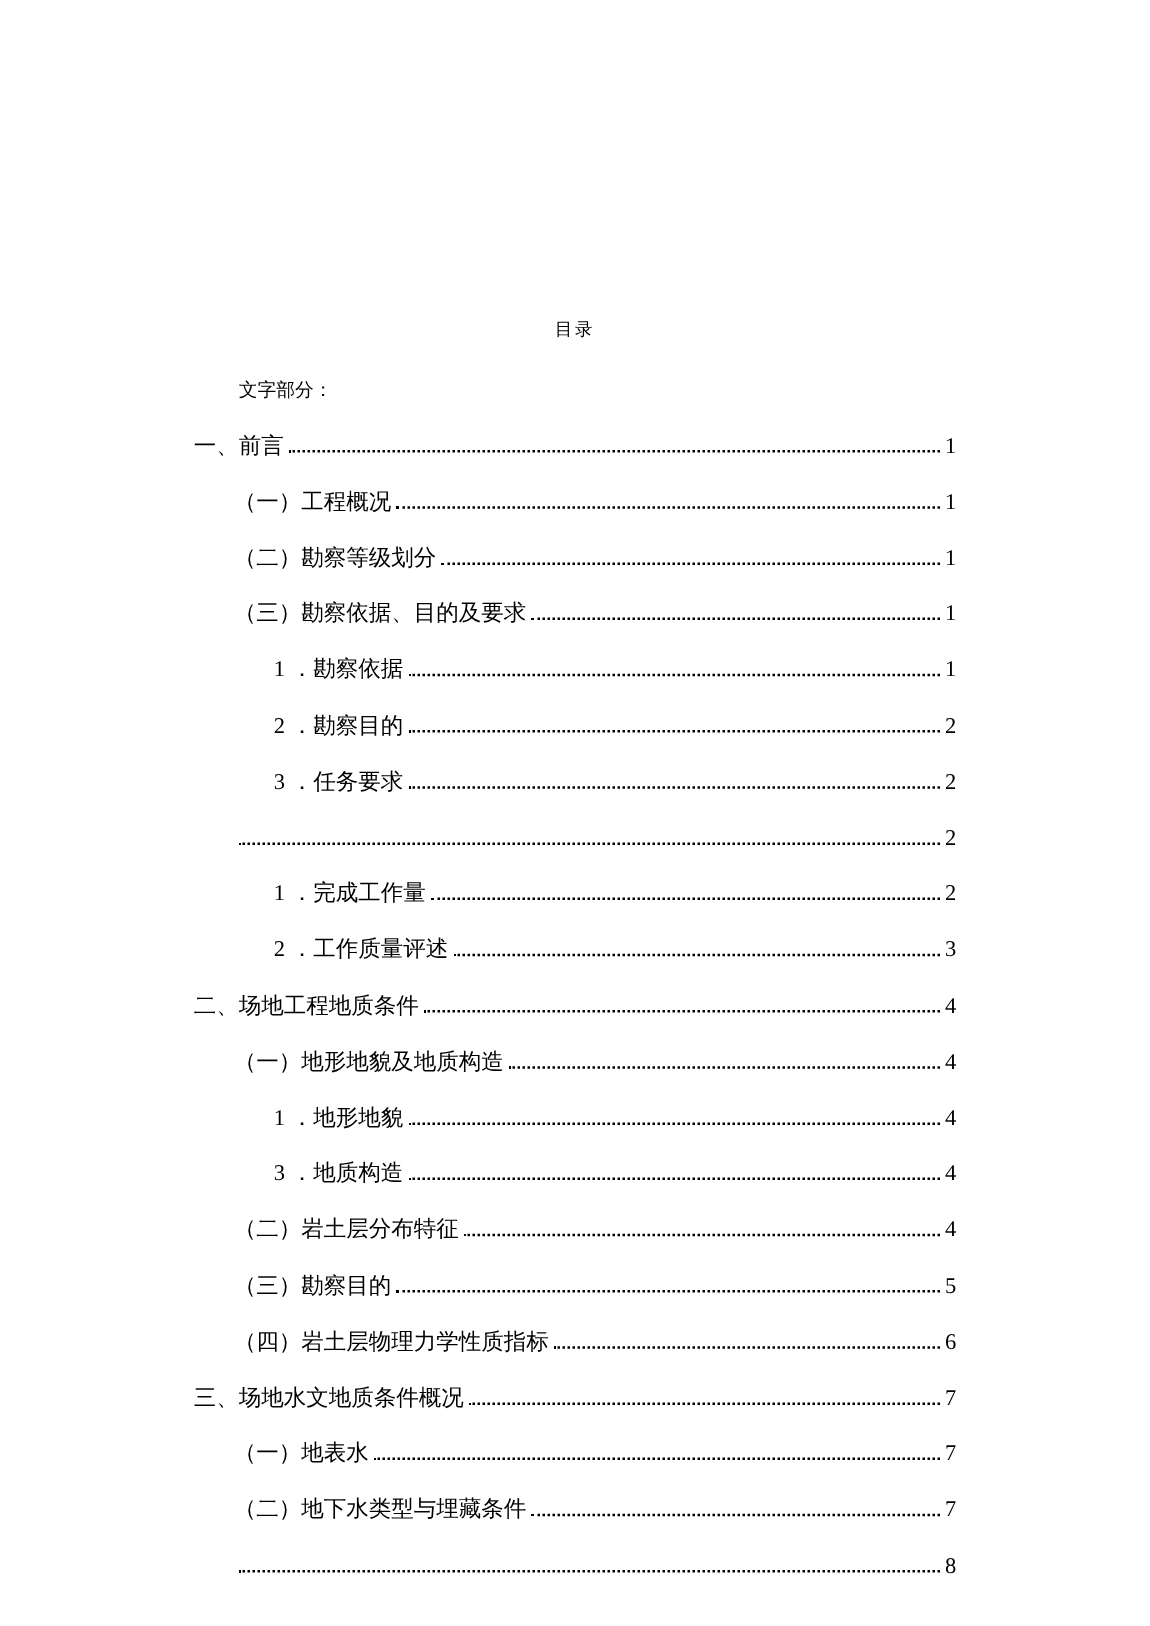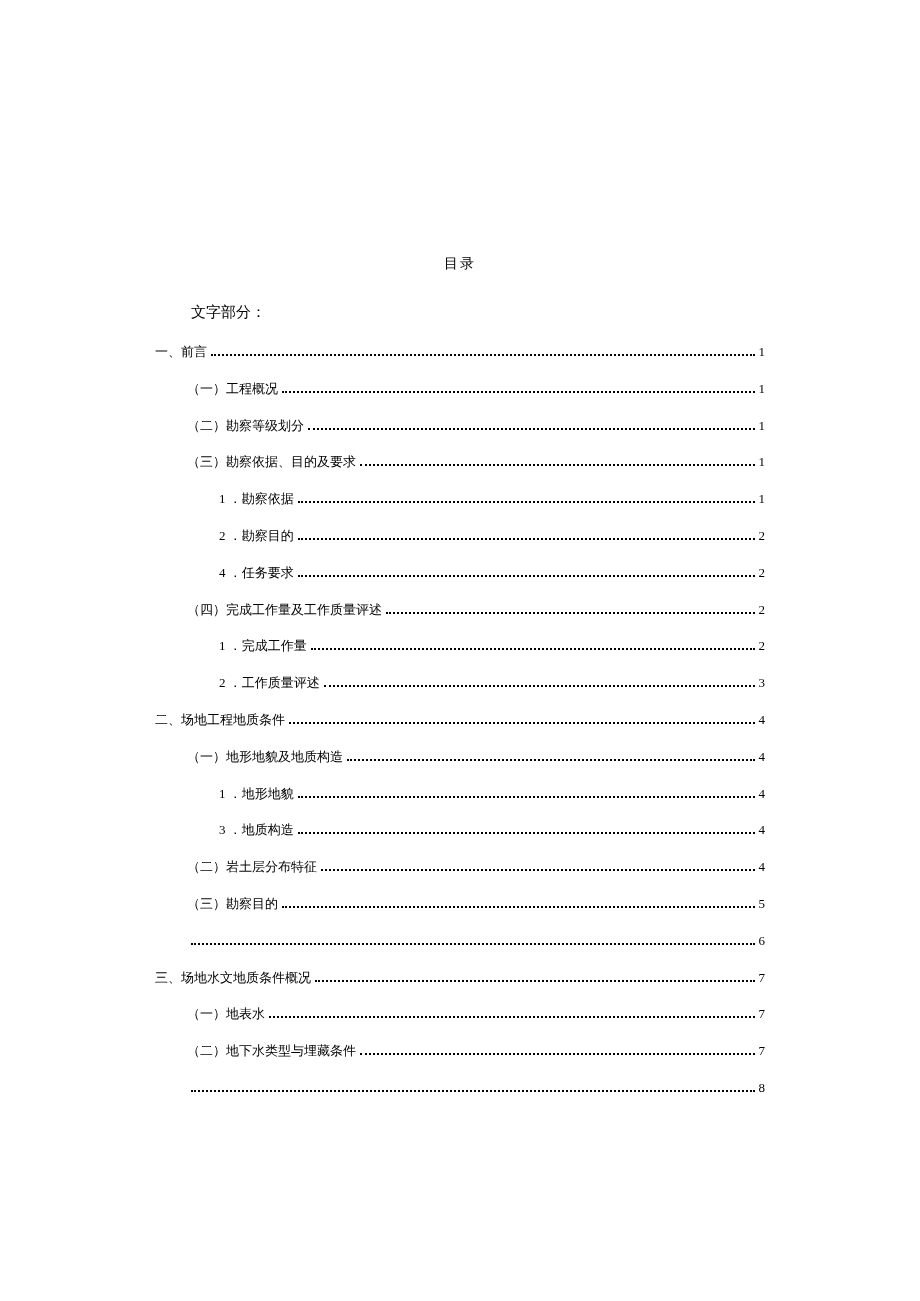--- a/index.html
+++ b/index.html
@@ -28,21 +28,21 @@
       letter-spacing: 2px;
     }
     .section-label {
       font-size: 15px;
       margin-bottom: 20px;
       margin-left: 36px;
     }
     .toc-entry {
       display: flex;
       align-items: baseline;
-      font-size: 13px;
+      font-size: 18px;
       margin-bottom: 16px;
       line-height: 1.6;
     }
     .toc-text {
       white-space: nowrap;
     }
     .toc-dots {
       flex: 1;
       border-bottom: 2px dotted #000;
       margin: 0 4px 4px 4px;
@@ -92,26 +92,25 @@
         <span class="toc-text">1  ．勘察依据</span>
         <span class="toc-dots"></span>
         <span class="toc-page">1</span>
       </div>
       <div class="toc-entry level-2">
         <span class="toc-text">2  ．勘察目的</span>
         <span class="toc-dots"></span>
         <span class="toc-page">2</span>
       </div>
       <div class="toc-entry level-2">
-        <span class="toc-text">4  ．任务要求</span>
+        <span class="toc-text">3  ．任务要求</span>
         <span class="toc-dots"></span>
         <span class="toc-page">2</span>
       </div>
       <div class="toc-entry level-1">
-        <span class="toc-text">（四）完成工作量及工作质量评述</span>
         <span class="toc-dots"></span>
         <span class="toc-page">2</span>
       </div>
       <div class="toc-entry level-2">
         <span class="toc-text">1  ．完成工作量</span>
         <span class="toc-dots"></span>
         <span class="toc-page">2</span>
       </div>
       <div class="toc-entry level-2">
         <span class="toc-text">2  ．工作质量评述</span>
@@ -142,20 +141,21 @@
         <span class="toc-text">（二）岩土层分布特征</span>
         <span class="toc-dots"></span>
         <span class="toc-page">4</span>
       </div>
       <div class="toc-entry level-1">
         <span class="toc-text">（三）勘察目的</span>
         <span class="toc-dots"></span>
         <span class="toc-page">5</span>
       </div>
       <div class="toc-entry level-1">
+        <span class="toc-text">（四）岩土层物理力学性质指标</span>
         <span class="toc-dots"></span>
         <span class="toc-page">6</span>
       </div>
       <div class="toc-entry level-0">
         <span class="toc-text">三、场地水文地质条件概况</span>
         <span class="toc-dots"></span>
         <span class="toc-page">7</span>
       </div>
       <div class="toc-entry level-1">
         <span class="toc-text">（一）地表水</span>

